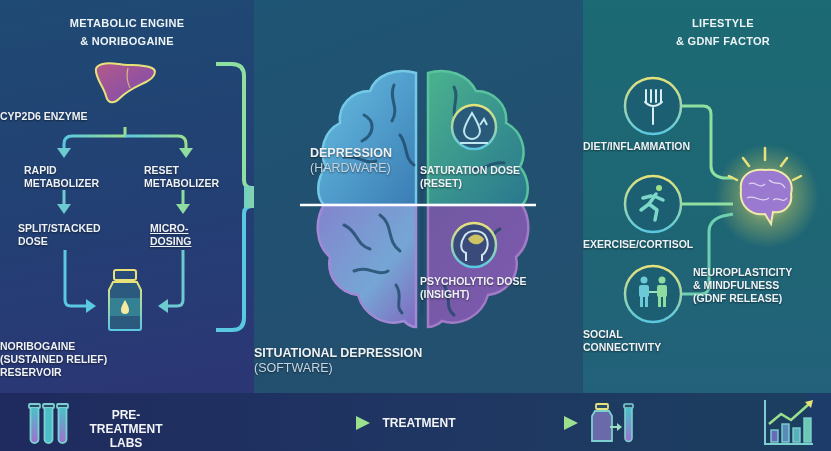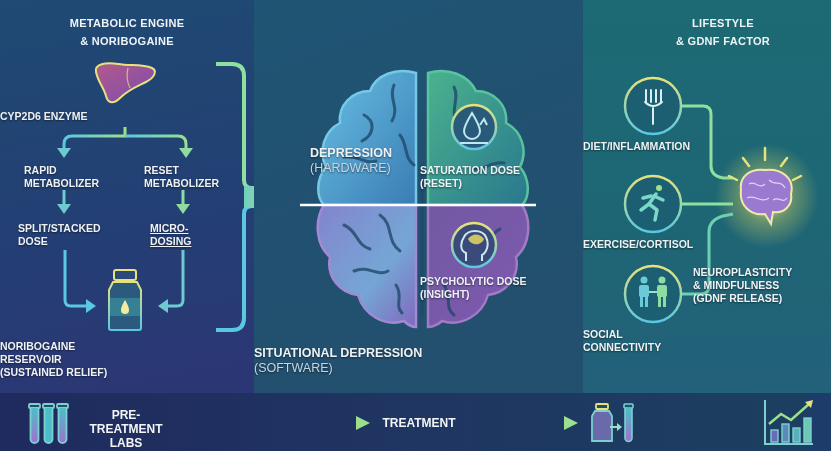--- a/index.html
+++ b/index.html
@@ -145,22 +145,22 @@
   </div>
 
   <svg style="left:105px;top:268px;" width="40" height="64" viewBox="0 0 40 64">
     <rect x="9" y="2" width="22" height="10" rx="2" fill="#2a4a7a" stroke="#e8e27a" stroke-width="2"></rect>
     <path d="M8 14 L32 14 L36 22 L36 60 Q36 62 34 62 L6 62 Q4 62 4 60 L4 22 Z" fill="#2c5a7e" stroke="url(#gRing)" stroke-width="2"></path>
     <rect x="5" y="30" width="30" height="18" fill="#3a8a9a" opacity=".8"></rect>
     <path d="M20 32 C17 37 16 40 16 42 A4 4 0 0 0 24 42 C24 40 23 37 20 32 Z" fill="#f4eaa0"></path>
   </svg>
   <div class="lbl" style="left:0;width:254px;top:340px;">
     <div>NORIBOGAINE</div>
+    <div>(SUSTAINED RELIEF)</div>
     <div>RESERVOIR</div>
-    <div>(SUSTAINED RELIEF)</div>
   </div>
 
   <svg style="left:0;top:0;" width="310" height="393">
     <path d="M216 64 L232 64 Q244 64 244 76 L244 180 Q244 188 252 188 L262 188" fill="none" stroke="#8fe0a0" stroke-width="4"></path>
     <path d="M216 330 L232 330 Q244 330 244 318 L244 214 Q244 206 252 206 L262 206" fill="none" stroke="#5ac8e0" stroke-width="4"></path>
     <polygon points="244,186 270,186 270,172 296,197 270,222 270,208 244,208" fill="url(#gArrow)"></polygon>
   </svg>
 </div>
 
 <div id="center-panel" class="panel">

